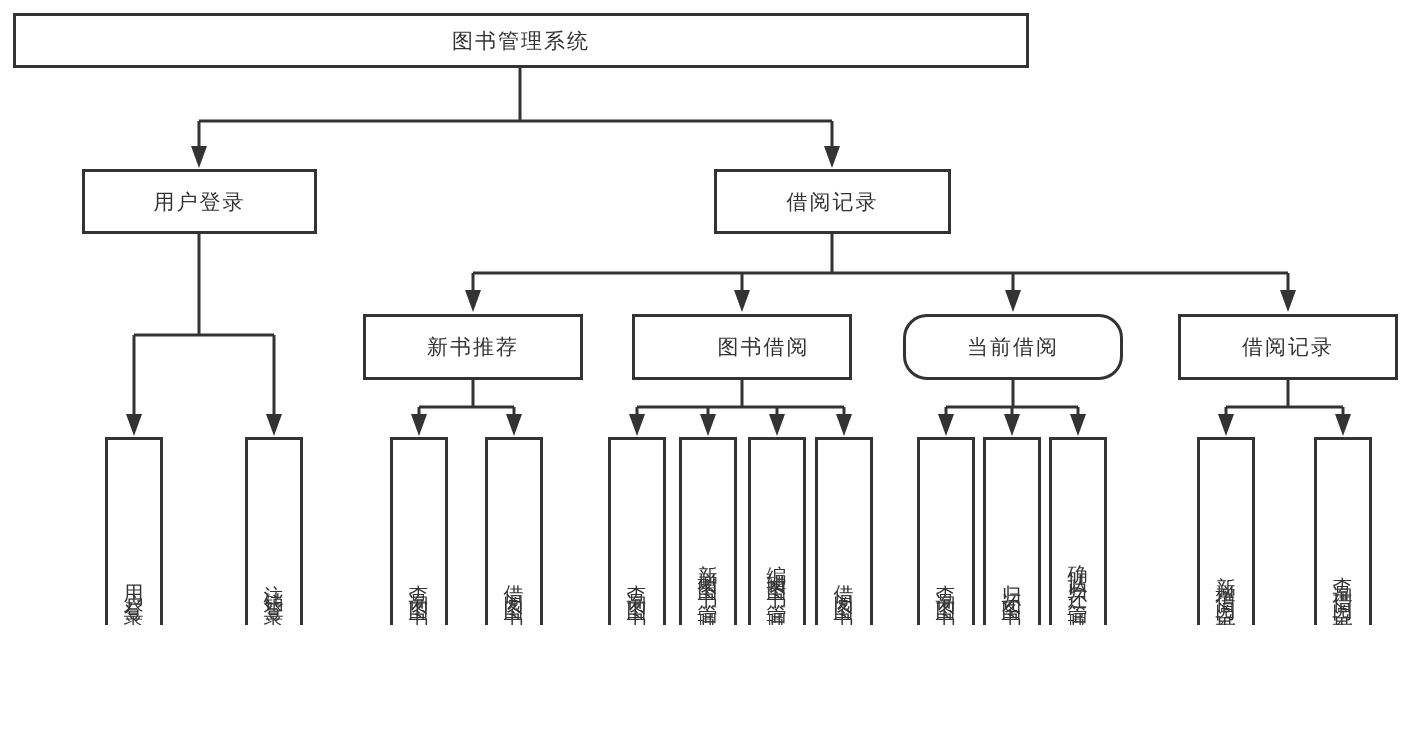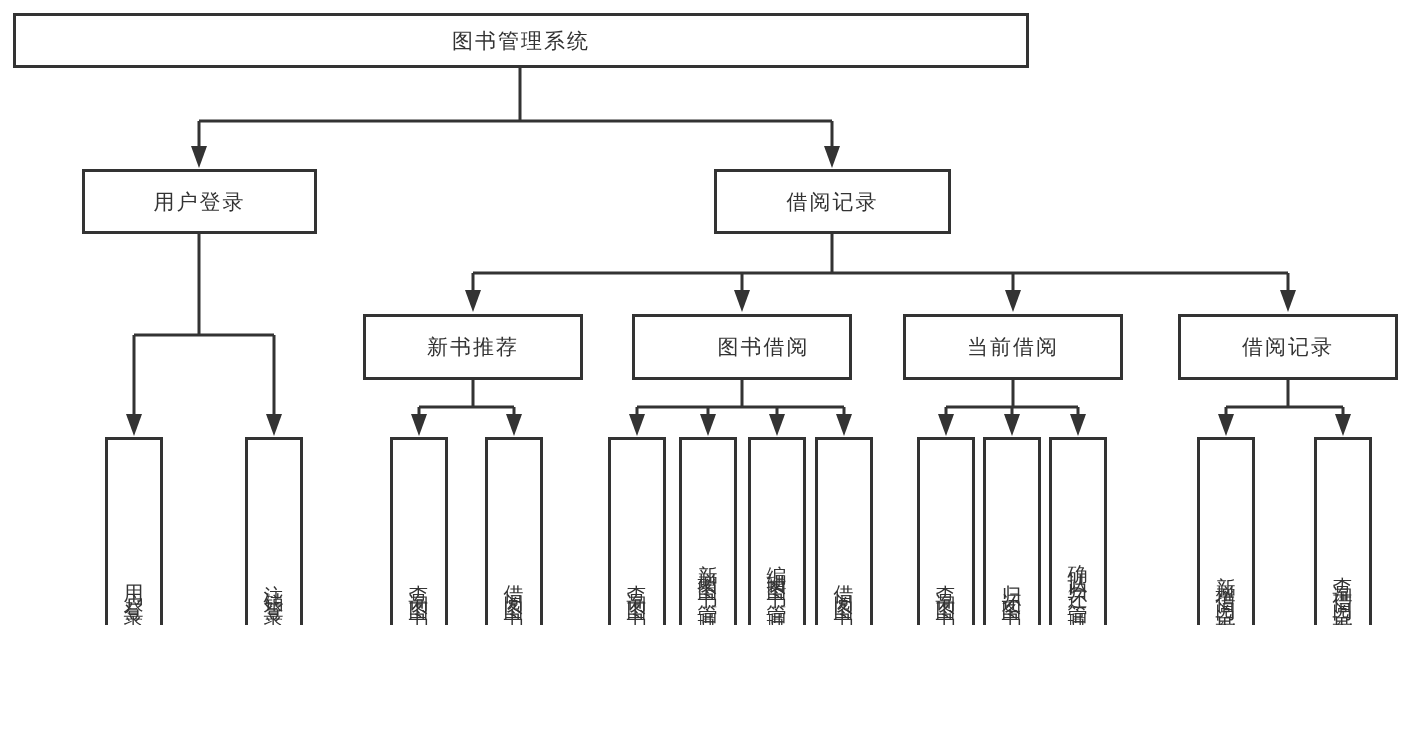--- a/index.html
+++ b/index.html
@@ -30,21 +30,21 @@
     writing-mode:vertical-rl;
     text-orientation:mixed;
     font-size:20px;
     letter-spacing:8px;
     line-height:1;
   }
   .root  { left:13px;  top:13px;  width:1016px; height:55px; }
   .l2a   { left:82px;  top:169px; width:235px;  height:65px; }
   .l2b   { left:714px; top:169px; width:237px;  height:65px; }
   .l3    { top:314px;  width:220px; height:66px;justify-content:center; }
-  .l3a   { left:363px; }  .l3b { left:632px;padding-left:43px; }  .l3c { left:903px; }  .l3d { left:1178px; }
+  .l3a   { left:363px; }  .l3b { left:632px;padding-left:43px; }  .l3c { left:903px;border-radius:24px; }  .l3d { left:1178px; }
   .leaf  { top:437px;  width:58px; height:295px; }
   .watermark {
     position:absolute;
     left:1185px; top:715px;
     font-size:21px;
     color:#a6a6a6;
     letter-spacing:0.5px;
     white-space:nowrap;
     text-shadow:1px 1px 0 #ffffff;
     z-index:5;

